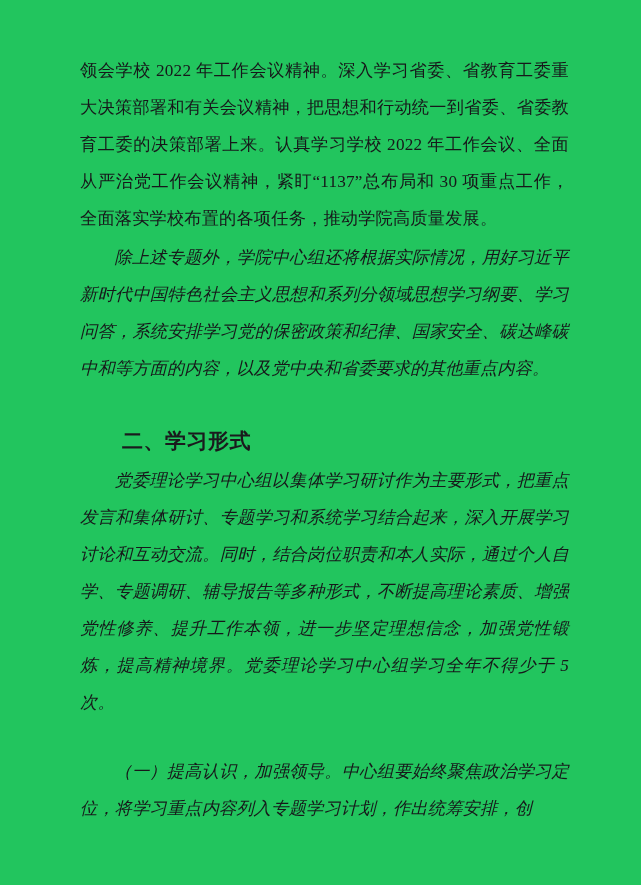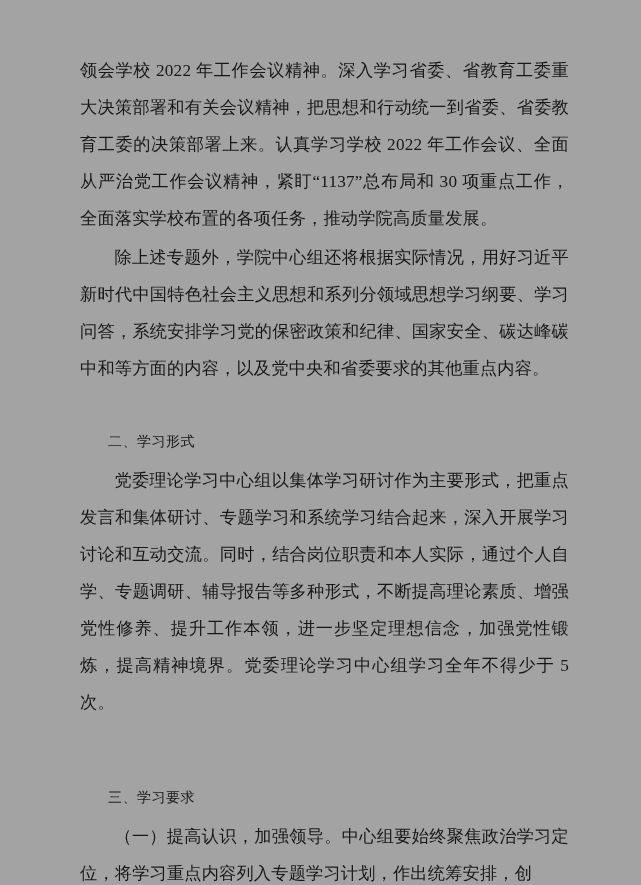--- a/index.html
+++ b/index.html
@@ -10,44 +10,45 @@
     width: 641px;
     height: 885px;
     background: #ffffff;
     font-family: "Liberation Serif", "DejaVu Serif", serif;
     overflow: hidden;
   }
   .page {
     position: relative;
     width: 641px;
     height: 885px;
-    background: #a3a3a3;
+    background: #22c55e;
     box-sizing: border-box;
     padding: 52px 72px 40px 80px;
   }
   .doc-body {
     color: #1b1b1b;
   }
   p.para {
     margin: 0 0 2px 0;
     font-size: 17.2px;
     line-height: 37px;
     text-align: justify;
     text-justify: inter-ideograph;
     letter-spacing: 0.2px;
     color: #17171a;
   }
   p.indent {
     text-indent: 2em;
+    font-style: italic;
   }
   h2.section-heading {
     margin: 26px 0 2px 0;
-    font-size: 14px;
+    font-size: 21px;
     line-height: 37px;
-    font-weight: normal;
+    font-weight: bold;
     text-indent: 2em;
     color: #1a1a1d;
     letter-spacing: 0.5px;
   }
   .gap-small { height: 8px; }
   .gap-large { height: 30px; }
 </style>
 </head>
 <body>
 
@@ -59,18 +60,17 @@
     <p class="para indent">除上述专题外，学院中心组还将根据实际情况，用好习近平新时代中国特色社会主义思想和系列分领域思想学习纲要、学习问答，系统安排学习党的保密政策和纪律、国家安全、碳达峰碳中和等方面的内容，以及党中央和省委要求的其他重点内容。</p>
 
     <div class="gap-small"></div>
 
     <h2 class="section-heading">二、学习形式</h2>
 
     <p class="para indent">党委理论学习中心组以集体学习研讨作为主要形式，把重点发言和集体研讨、专题学习和系统学习结合起来，深入开展学习讨论和互动交流。同时，结合岗位职责和本人实际，通过个人自学、专题调研、辅导报告等多种形式，不断提高理论素质、增强党性修养、提升工作本领，进一步坚定理想信念，加强党性锻炼，提高精神境界。党委理论学习中心组学习全年不得少于 5 次。</p>
 
     <div class="gap-large"></div>
 
-    <h2 class="section-heading">三、学习要求</h2>
 
     <p class="para indent">（一）提高认识，加强领导。中心组要始终聚焦政治学习定位，将学习重点内容列入专题学习计划，作出统筹安排，创</p>
 
   </div>
 </div>
 
 </body></html>

